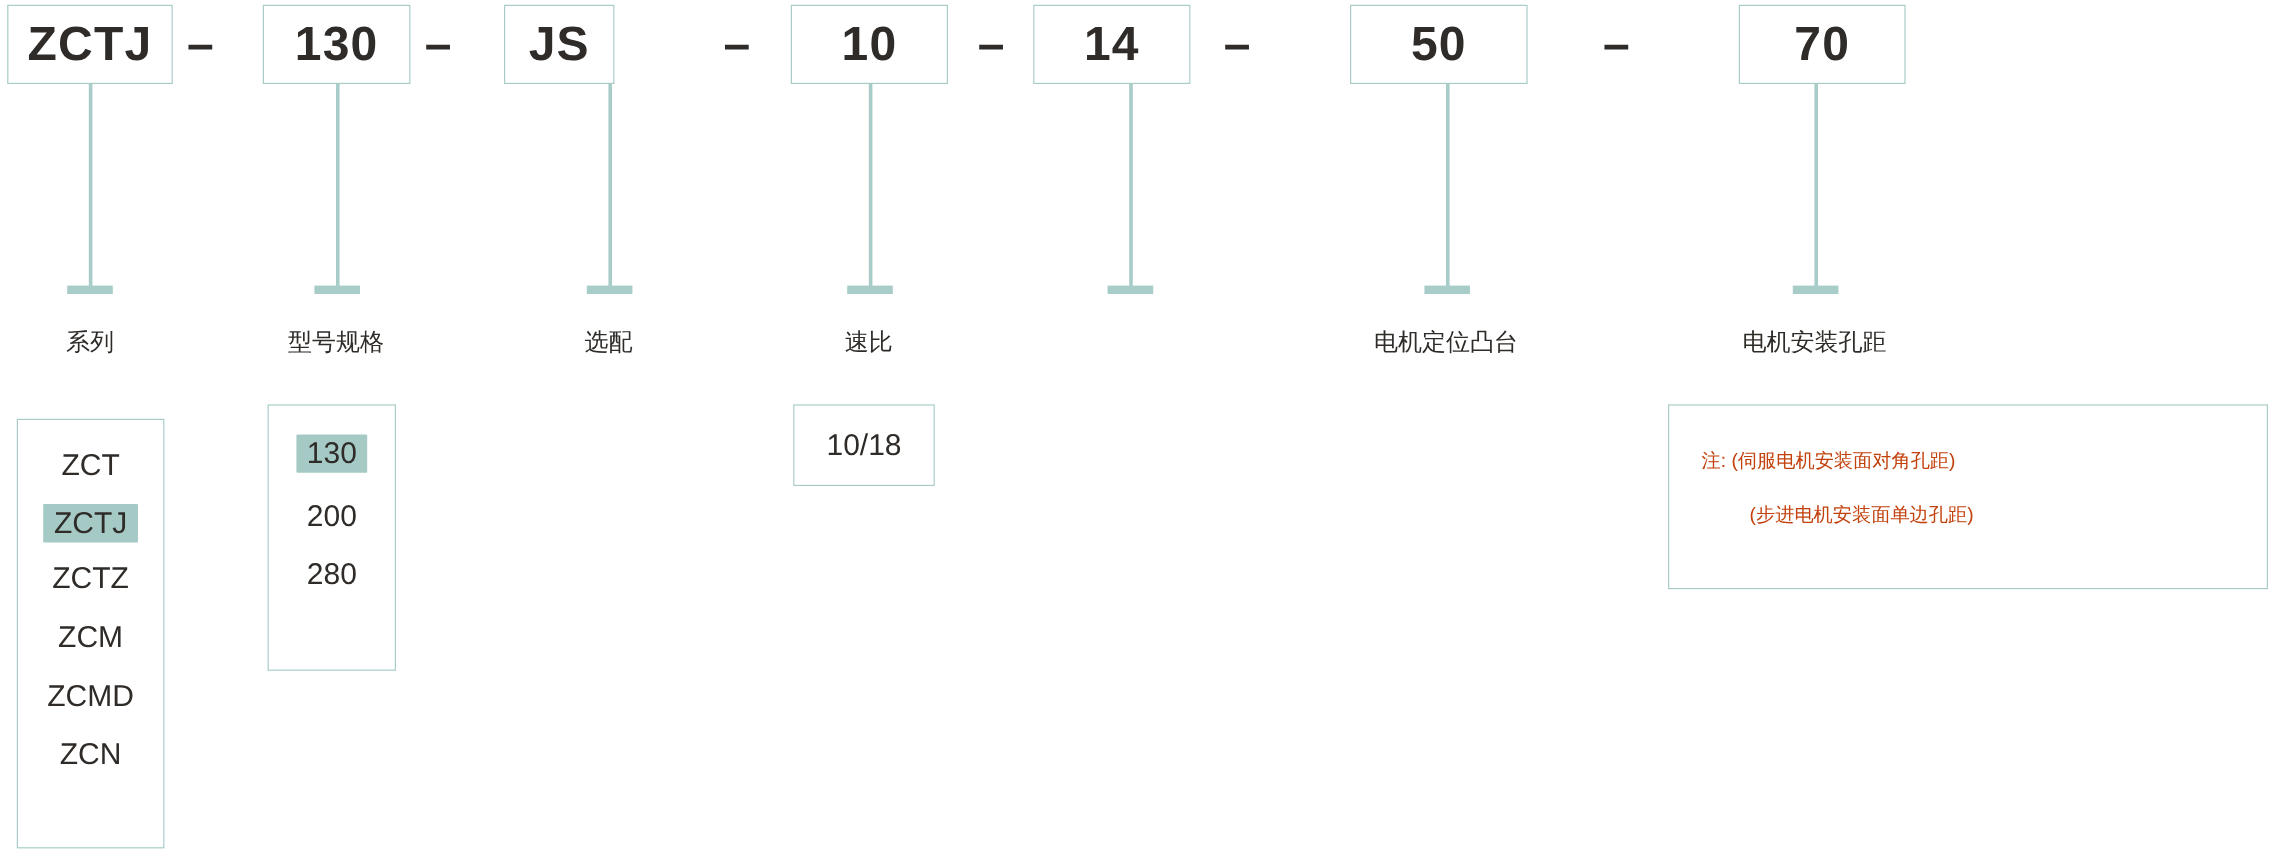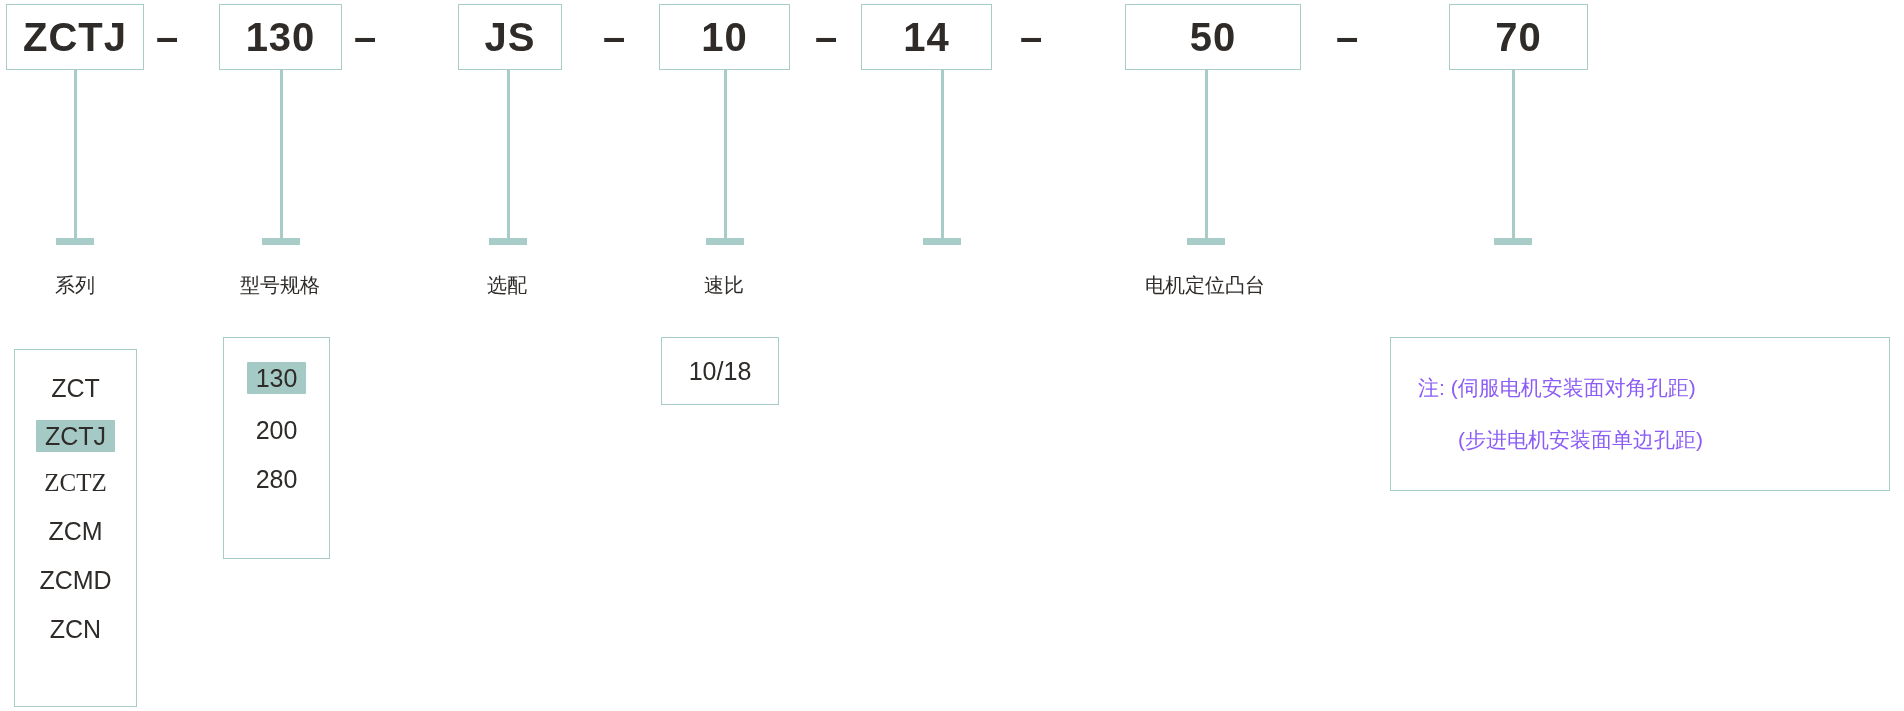--- a/index.html
+++ b/index.html
@@ -68,46 +68,46 @@
     line-height:1;
     white-space:nowrap;
   }
   .opt.center{text-align:center;}
   .opt-hl{
     background:#a5cac6;
     padding:2px 9px;
     border-radius:1px;
   }
   .note-line{
-    font-size:21px;
-    color:#8b5cf6;
+    font-size:16px;
+    color:#c2410c;
     white-space:nowrap;
   }
 </style>
 </head>
 <body>
 
 <div id="stage">
 
   <div class="code-box" style="left:6px;top:4px;width:138px;height:66px;">ZCTJ</div>
   <div class="dash" style="left:147px;top:3px;">–</div>
 
   <div class="code-box" style="left:219px;top:4px;width:123px;height:66px;">130</div>
   <div class="dash" style="left:345px;top:3px;">–</div>
 
-  <div class="code-box" style="left:458px;top:4px;width:104px;height:66px;">JS</div>
+  <div class="code-box" style="left:420px;top:4px;width:92px;height:66px;">JS</div>
   <div class="dash" style="left:594px;top:3px;">–</div>
 
   <div class="code-box" style="left:659px;top:4px;width:131px;height:66px;">10</div>
   <div class="dash" style="left:806px;top:3px;">–</div>
 
   <div class="code-box" style="left:861px;top:4px;width:131px;height:66px;">14</div>
   <div class="dash" style="left:1011px;top:3px;">–</div>
 
-  <div class="code-box" style="left:1125px;top:4px;width:176px;height:66px;">50</div>
+  <div class="code-box" style="left:1125px;top:4px;width:148px;height:66px;">50</div>
   <div class="dash" style="left:1327px;top:3px;">–</div>
 
   <div class="code-box" style="left:1449px;top:4px;width:139px;height:66px;">70</div>
 
   <div class="vline" style="left:74px;top:70px;height:170px;"></div>
   <div class="tbar" style="left:56px;top:238px;"></div>
 
   <div class="vline" style="left:280px;top:70px;height:170px;"></div>
   <div class="tbar" style="left:262px;top:238px;"></div>
 
@@ -124,26 +124,27 @@
   <div class="tbar" style="left:1187px;top:238px;"></div>
 
   <div class="vline" style="left:1512px;top:70px;height:170px;"></div>
   <div class="tbar" style="left:1494px;top:238px;"></div>
 
   <div class="cat-label" style="left:0px;top:272px;width:150px;">系列</div>
   <div class="cat-label" style="left:180px;top:272px;width:200px;">型号规格</div>
   <div class="cat-label" style="left:432px;top:272px;width:150px;">选配</div>
   <div class="cat-label" style="left:649px;top:272px;width:150px;">速比</div>
   <div class="cat-label" style="left:1080px;top:272px;width:250px;">电机定位凸台</div>
+  <div class="cat-label" style="left:1387px;top:272px;width:250px;">电机安装孔距</div>
 
   <div class="detail-box" style="left:14px;top:349px;width:123px;height:358px;">
     <div style="padding-top:14px;">
       <div class="opt center" style="margin:12px 0 0 0;"><span>ZCT</span></div>
       <div class="opt center" style="margin:23px 0 0 0;"><span class="opt-hl">ZCTJ</span></div>
-      <div class="opt center" style="margin:21px 0 0 0;font-family:Liberation Serif, serif;"><span>ZCTZ</span></div>
+      <div class="opt center" style="margin:21px 0 0 0;"><span>ZCTZ</span></div>
       <div class="opt center" style="margin:24px 0 0 0;"><span>ZCM</span></div>
       <div class="opt center" style="margin:24px 0 0 0;"><span>ZCMD</span></div>
       <div class="opt center" style="margin:24px 0 0 0;"><span>ZCN</span></div>
     </div>
   </div>
 
   <div class="detail-box" style="left:223px;top:337px;width:107px;height:222px;">
     <div style="padding-top:14px;">
       <div class="opt center" style="margin:14px 0 0 0;"><span class="opt-hl">130</span></div>
       <div class="opt center" style="margin:27px 0 0 0;"><span>200</span></div>

